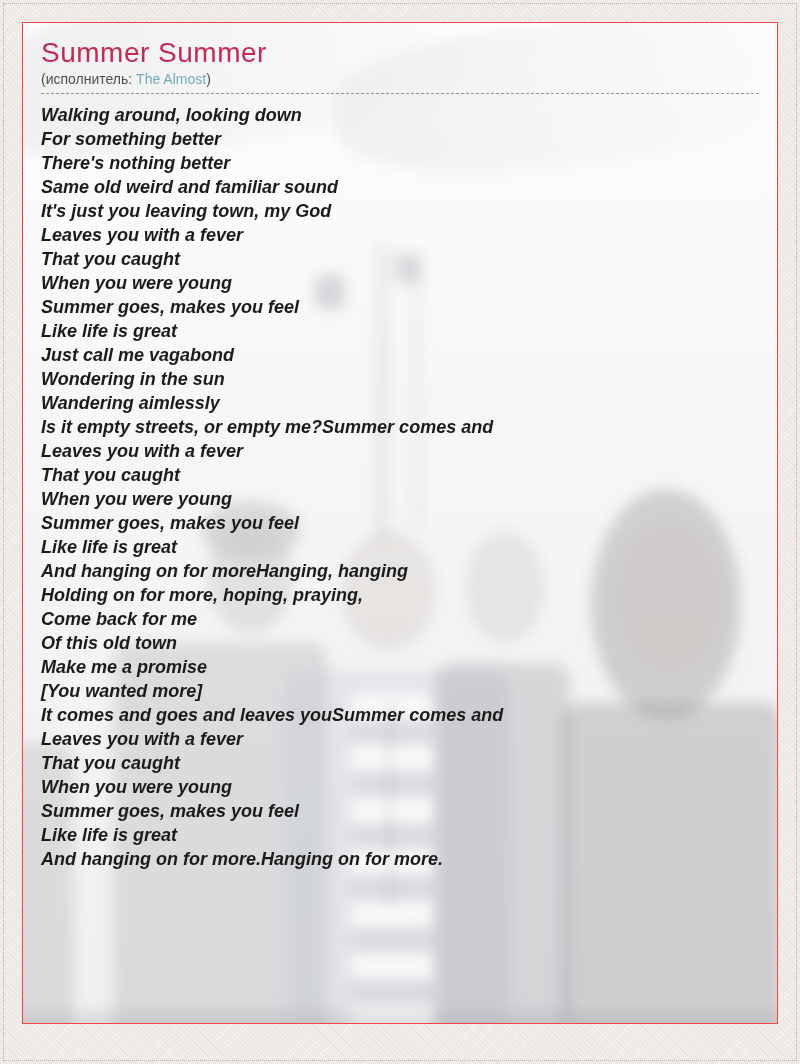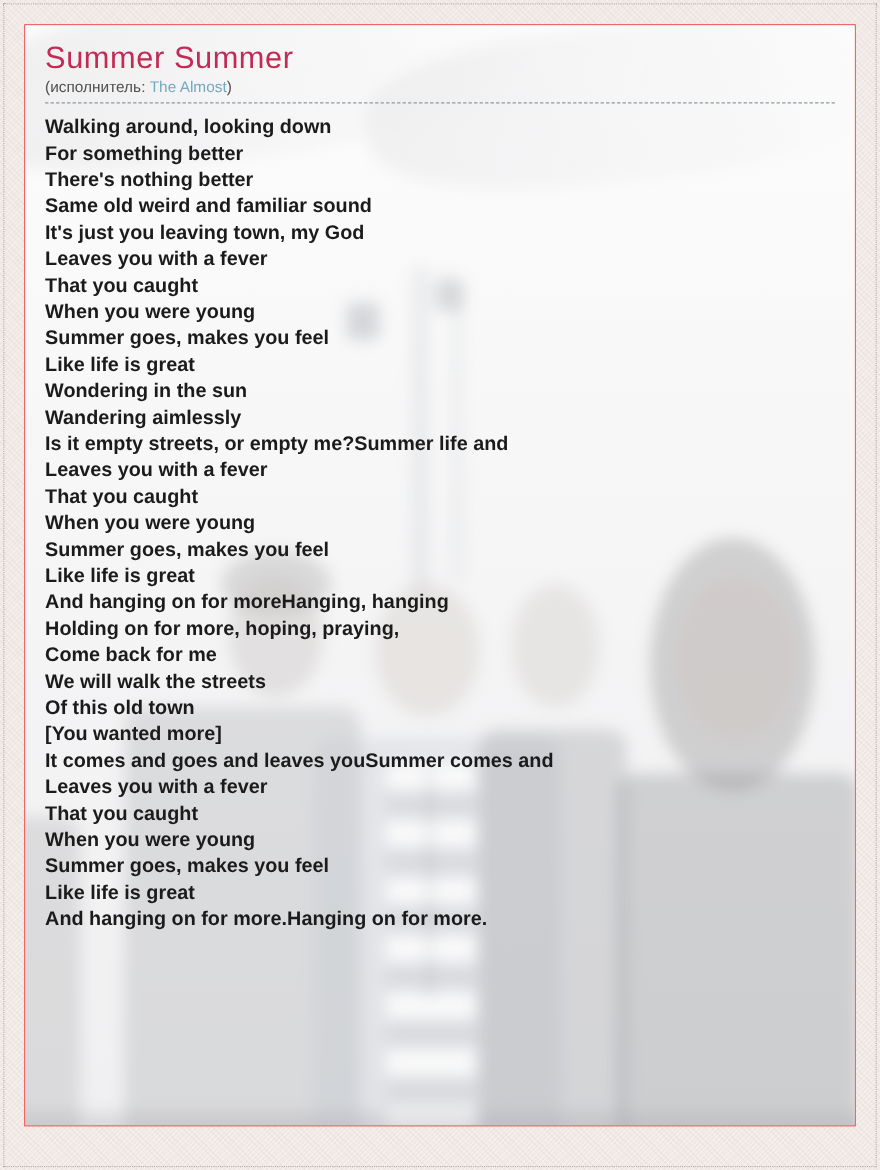--- a/index.html
+++ b/index.html
@@ -60,21 +60,21 @@
   
   .content{position:relative;z-index:1;padding:14px 18px 0 18px;}
   .song-title{
     margin:0;font-size:28px;line-height:32px;font-weight:400;
     color:var(--title-color);letter-spacing:0.5px;
   }
   .subtitle{font-size:14px;line-height:21px;color:var(--subtitle-color);}
   .artist-link{color:var(--artist-link-color);text-decoration:none;cursor:pointer;}
   .separator{margin-top:3px;border-bottom:1px dashed var(--separator-color);height:1px;}
   .lyrics{margin-top:9px;font-size:18px;line-height:24px;font-weight:600;color:var(--lyrics-color);}
-  .lyric-line{white-space:nowrap;}
+  .lyric-line{white-space:nowrap;font-style:italic;}
 </style>
 </head>
 <body>
 
 <div class="outer-dotted-border"></div>
 
 <div class="content-card">
 
   <div class="photo-layer">
     <div class="photo-figures">
@@ -110,33 +110,34 @@
         <div class="lyric-line">Walking around, looking down</div>
         <div class="lyric-line">For something better</div>
         <div class="lyric-line">There's nothing better</div>
         <div class="lyric-line">Same old weird and familiar sound</div>
         <div class="lyric-line">It's just you leaving town, my God</div>
         <div class="lyric-line">Leaves you with a fever</div>
         <div class="lyric-line">That you caught</div>
         <div class="lyric-line">When you were young</div>
         <div class="lyric-line">Summer goes, makes you feel</div>
         <div class="lyric-line">Like life is great</div>
+        <div class="lyric-line">Just call me vagabond</div>
         <div class="lyric-line">Wondering in the sun</div>
         <div class="lyric-line">Wandering aimlessly</div>
-        <div class="lyric-line">Is it empty streets, or empty me?Summer life and</div>
+        <div class="lyric-line">Is it empty streets, or empty me?Summer comes and</div>
         <div class="lyric-line">Leaves you with a fever</div>
         <div class="lyric-line">That you caught</div>
         <div class="lyric-line">When you were young</div>
         <div class="lyric-line">Summer goes, makes you feel</div>
         <div class="lyric-line">Like life is great</div>
         <div class="lyric-line">And hanging on for moreHanging, hanging</div>
         <div class="lyric-line">Holding on for more, hoping, praying,</div>
         <div class="lyric-line">Come back for me</div>
-        <div class="lyric-line">We will walk the streets</div>
         <div class="lyric-line">Of this old town</div>
+        <div class="lyric-line">Make me a promise</div>
         <div class="lyric-line">[You wanted more]</div>
         <div class="lyric-line">It comes and goes and leaves youSummer comes and</div>
         <div class="lyric-line">Leaves you with a fever</div>
         <div class="lyric-line">That you caught</div>
         <div class="lyric-line">When you were young</div>
         <div class="lyric-line">Summer goes, makes you feel</div>
         <div class="lyric-line">Like life is great</div>
         <div class="lyric-line">And hanging on for more.Hanging on for more.</div>
       </div>
   </div>

